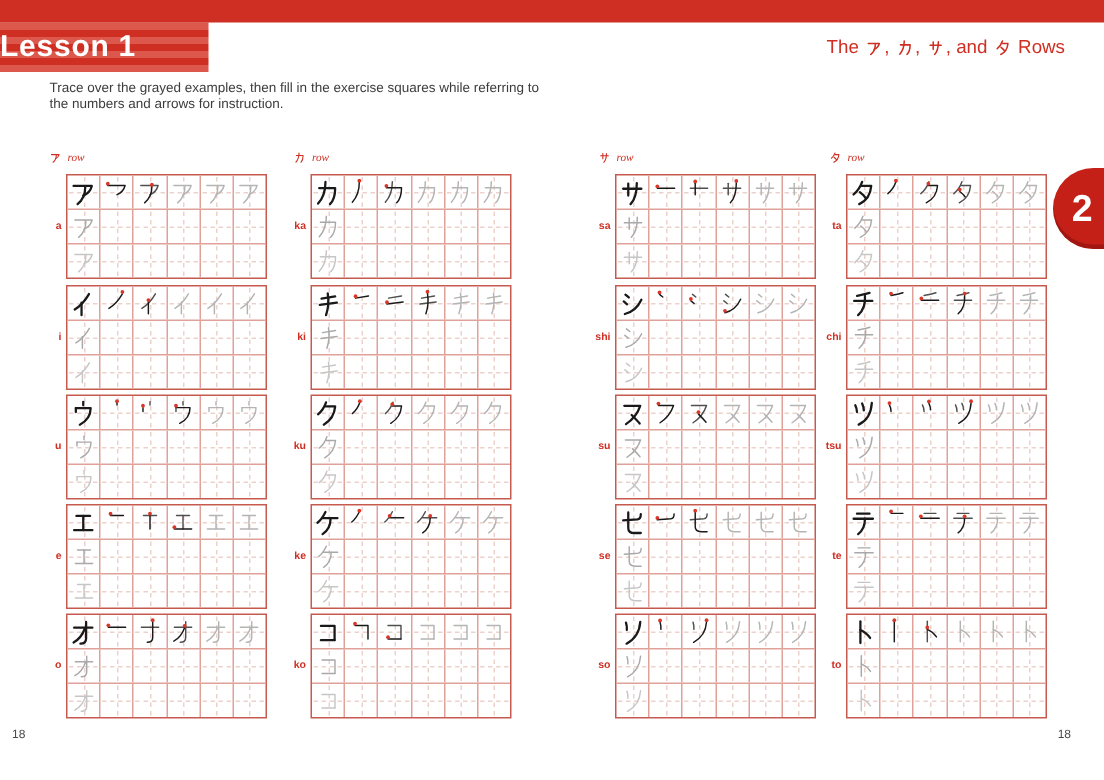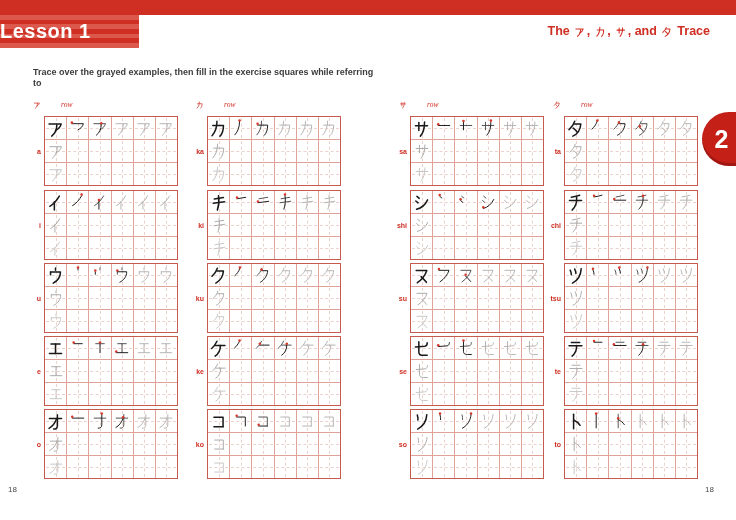--- a/index.html
+++ b/index.html
@@ -8,37 +8,37 @@
     font-family:"Liberation Sans",sans-serif;overflow:hidden;
   }
   
   .topbar{position:absolute;left:0;top:0;width:736px;height:15px;background:#cf2e22;}
   .banner{
     position:absolute;left:0;top:15px;width:139px;height:33px;
     background:repeating-linear-gradient(180deg,#dc574c 0px,#dc574c 4.7px,#cf2e22 4.7px,#cf2e22 9.4px);
   }
   .banner-text{color:#ffffff;font-size:20px;font-weight:bold;line-height:33px;letter-spacing:0.5px;}
   .header-title{
-    position:absolute;top:24px;right:26px;color:#cf2e22;font-weight:bold;font-size:12.5px;
+    position:absolute;top:24px;right:26px;color:#cf2e22;font-weight:normal;font-size:12.5px;
     display:flex;align-items:center;white-space:pre;
   }
   .header-title svg{margin:0 1px -1px 1px;}
-  .instructions{position:absolute;left:33px;top:67px;width:345px;font-size:9px;line-height:10.5px;color:#3c3c3c;font-weight:bold;}
+  .instructions{position:absolute;left:33px;top:53px;width:345px;font-size:9px;line-height:10.5px;color:#3c3c3c;}
   
   .badge{
     position:absolute;right:0;top:112px;width:34px;height:54px;background:#c42018;
     border-radius:27px 0 0 27px;color:#fff;display:flex;align-items:center;justify-content:center;
     font-size:25px;font-weight:bold;padding-left:5px;box-sizing:border-box;
     box-shadow:inset 0 -3px 0 rgba(120,10,8,0.45);
   }
   
   .col{position:absolute;top:116px;width:134px;height:362px;}
   .col-label{
     position:absolute;left:-11px;top:-15px;color:#cf2e22;font-size:7.5px;
-    display:flex;align-items:flex-end;gap:20px;line-height:8px;
+    display:flex;align-items:flex-end;gap:4px;line-height:8px;
   }
   .col-label .row-word{font-style:italic;font-family:"Liberation Serif",serif;}
   .block{
     position:absolute;left:0;width:132px;height:68px;
     border:1px solid #c75a4f;display:flex;flex-direction:column;background:#fff;
   }
   .brow{display:flex;flex:1;border-bottom:1px solid #e0a199;min-height:0;}
   .brow:last-child{border-bottom:none;}
   .cell{
     position:relative;flex:1;border-right:1px solid #e0a199;
@@ -73,24 +73,25 @@
       <path d="M42 12 C42 44 34 68 16 88" stroke="#cf2e22" stroke-width="9" stroke-linecap="round" stroke-linejoin="round"></path>
       <path d="M20 34 H76 C76 58 70 78 58 90" stroke="#cf2e22" stroke-width="9" stroke-linecap="round" stroke-linejoin="round"></path>
     </svg><span>, </span><svg viewBox="0 0 100 100" width="11.5" height="11.5" fill="none">
       <path d="M18 36 H82" stroke="#cf2e22" stroke-width="9" stroke-linecap="round" stroke-linejoin="round"></path>
       <path d="M36 18 V60" stroke="#cf2e22" stroke-width="9" stroke-linecap="round" stroke-linejoin="round"></path>
       <path d="M66 16 C66 48 60 74 44 90" stroke="#cf2e22" stroke-width="9" stroke-linecap="round" stroke-linejoin="round"></path>
     </svg><span>, and </span><svg viewBox="0 0 100 100" width="11.5" height="11.5" fill="none">
       <path d="M46 12 C40 30 28 46 16 56" stroke="#cf2e22" stroke-width="9" stroke-linecap="round" stroke-linejoin="round"></path>
       <path d="M44 26 H78 C76 52 62 78 36 90" stroke="#cf2e22" stroke-width="9" stroke-linecap="round" stroke-linejoin="round"></path>
       <path d="M38 48 C46 54 54 62 58 68" stroke="#cf2e22" stroke-width="9" stroke-linecap="round" stroke-linejoin="round"></path>
-    </svg><span> Trace</span></div>
+    </svg><span> Rows</span></div>
 
 <div class="instructions">
   <div>Trace over the grayed examples, then fill in the exercise squares while referring to</div>
+  <div>the numbers and arrows for instruction.</div>
 </div>
 
 <div class="badge">
   <span>2</span>
 </div>
 
 <div id="columns-root">
     <div class="col" style="left: 44px;">
       <div class="col-label">
         <svg viewBox="0 0 100 100" width="8" height="8" fill="none">

